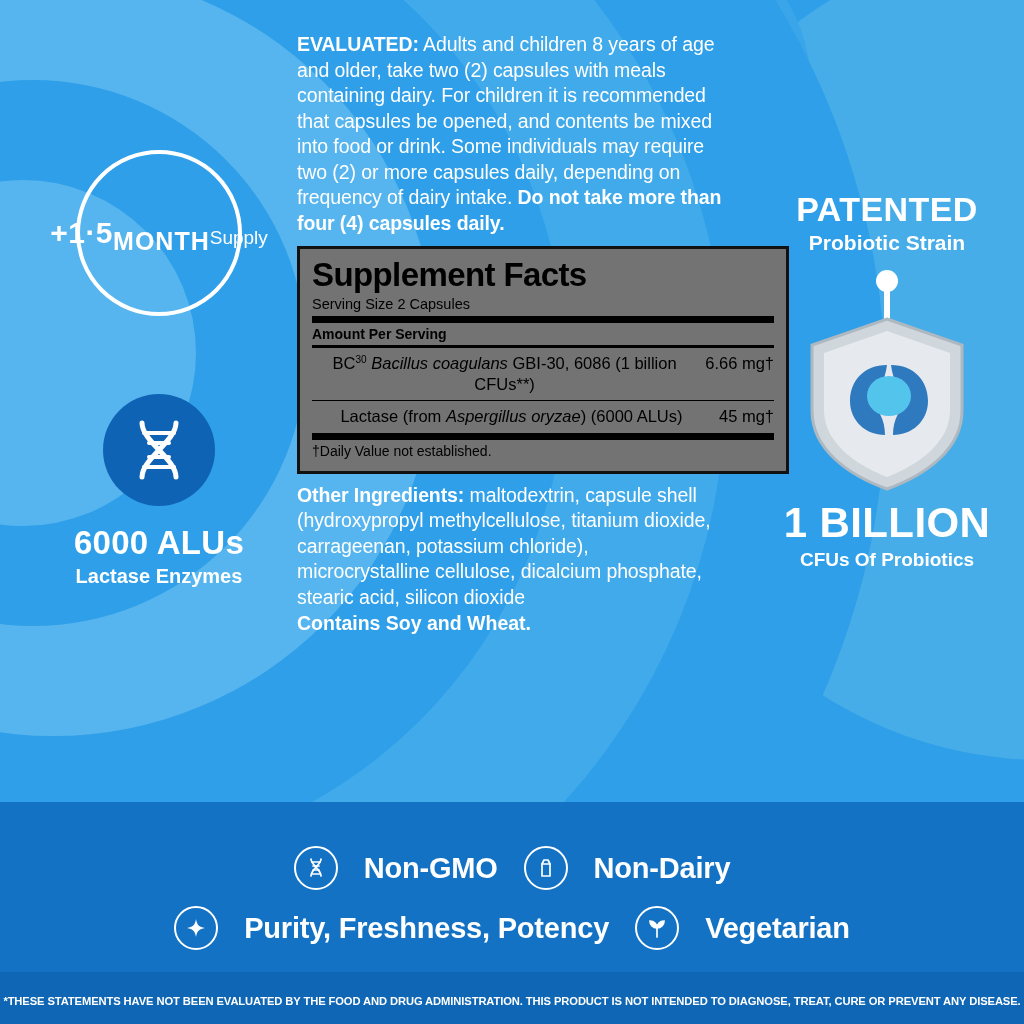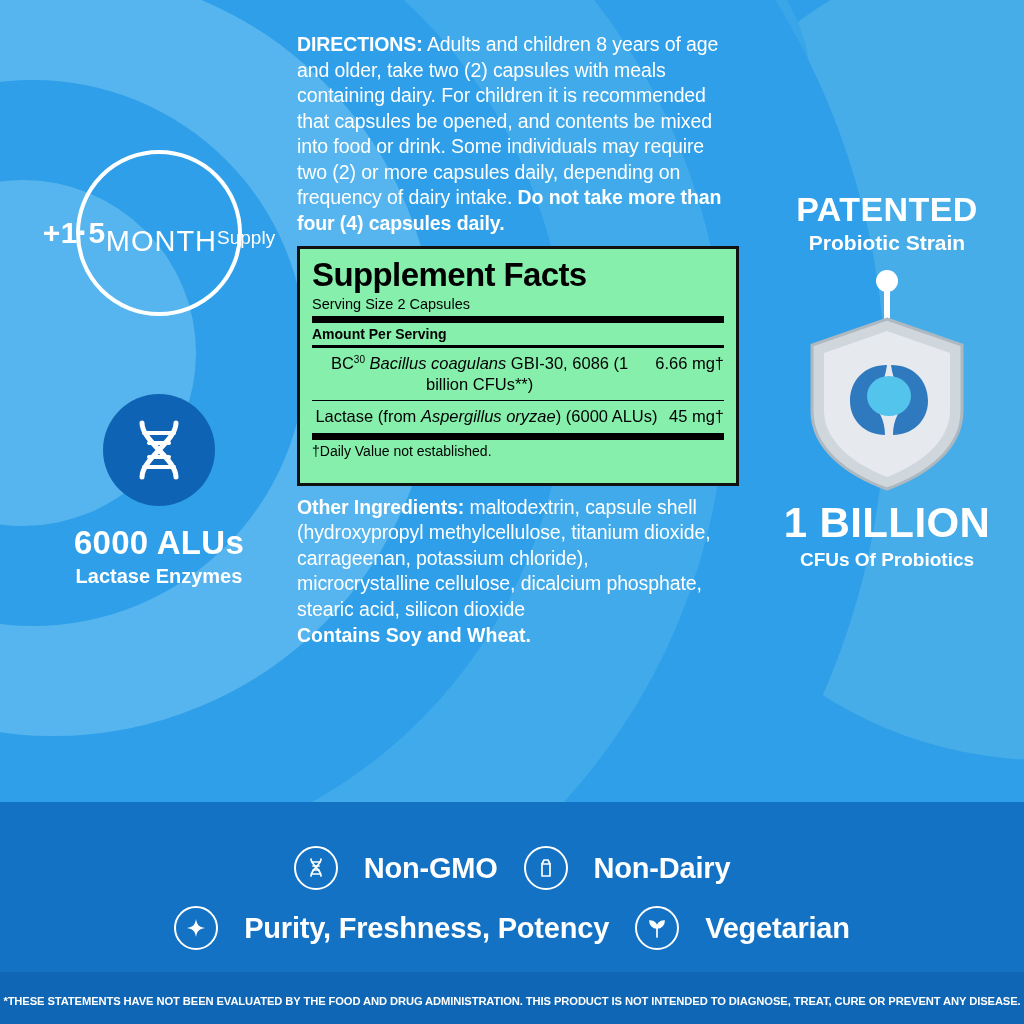--- a/index.html
+++ b/index.html
@@ -115,22 +115,22 @@
     align-items: center;
     justify-content: center;
     line-height: 1.0;
   }
   .month-plus {
     font-size: 30px;
     font-weight: bold;
     letter-spacing: 0.5px;
   }
   .month-word {
-    font-size: 29px;
-    font-weight: normal;
+    font-size: 25px;
+    font-weight: bold;
     letter-spacing: 1px;
     margin-top: 16px;
   }
   .month-supply {
     font-size: 19px;
     margin-top: 8px;
   }
   .dna-badge {
     width: 112px; height: 112px;
     margin: 78px auto 0 auto;
@@ -199,26 +199,26 @@
   }
   .directions {
     font-size: 19.5px;
     line-height: 1.31;
     letter-spacing: -0.1px;
   }
   .directions b { font-weight: bold; }
 
   .facts-box {
     margin-top: 10px;
-    background: #86efac;
+    background: #737373;
     border: 3px solid #111;
     color: #000;
-    padding: 9px 12px 24px 12px;
+    padding: 9px 12px 12px 12px;
     box-sizing: border-box;
-    width: 442px;
+    width: 492px;
   }
   .facts-title {
     font-size: 33px;
     font-weight: bold;
     letter-spacing: -0.6px;
     line-height: 1.05;
   }
   .facts-serving {
     font-size: 14.5px;
     margin-top: 3px;
@@ -365,21 +365,21 @@
       </svg>
     </div>
 
     <div class="billion-title">1 BILLION</div>
     <div class="billion-sub">CFUs Of Probiotics</div>
   </div>
 
   <div class="center-col">
 
     <div class="directions">
-      <b>DIRECTIONS:</b><span> Adults and children 8 years of age and older, take two (2) capsules with meals containing dairy. For children it is recommended that capsules be opened, and contents be mixed into food or drink. Some individuals may require two (2) or more capsules daily, depending on frequency of dairy intake. </span><b>Do not take more than four (4) capsules daily.</b>
+      <b>EVALUATED:</b><span> Adults and children 8 years of age and older, take two (2) capsules with meals containing dairy. For children it is recommended that capsules be opened, and contents be mixed into food or drink. Some individuals may require two (2) or more capsules daily, depending on frequency of dairy intake. </span><b>Do not take more than four (4) capsules daily.</b>
     </div>
 
     <div class="facts-box">
       <div class="facts-title">Supplement Facts</div>
       <div class="facts-serving">Serving Size 2 Capsules</div>
       <div class="rule-thick"></div>
       <div class="facts-amount">Amount Per Serving</div>
       <div class="rule-med"></div>
 
       <div class="facts-row">

